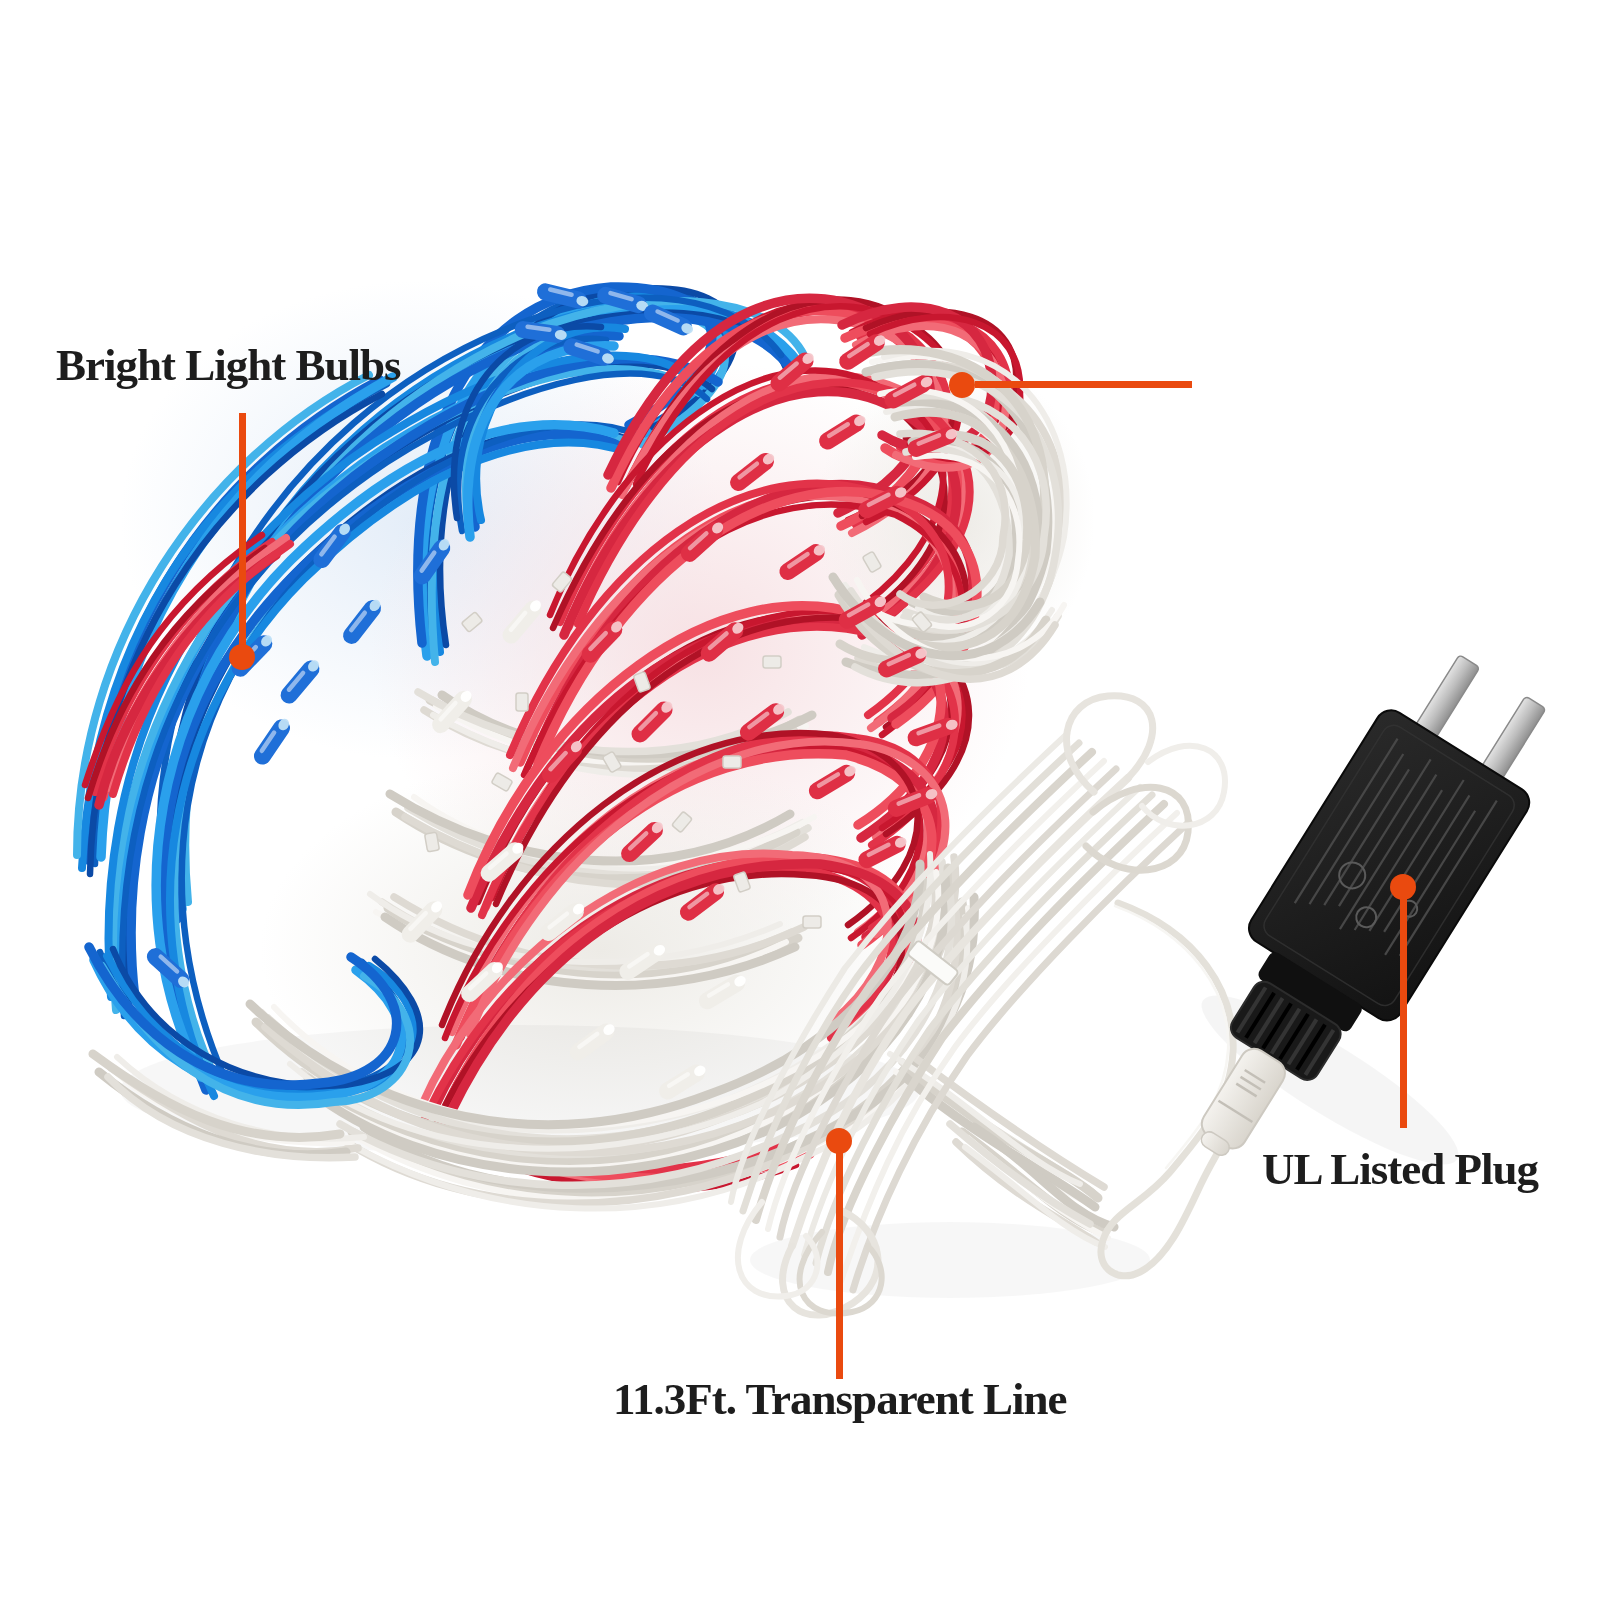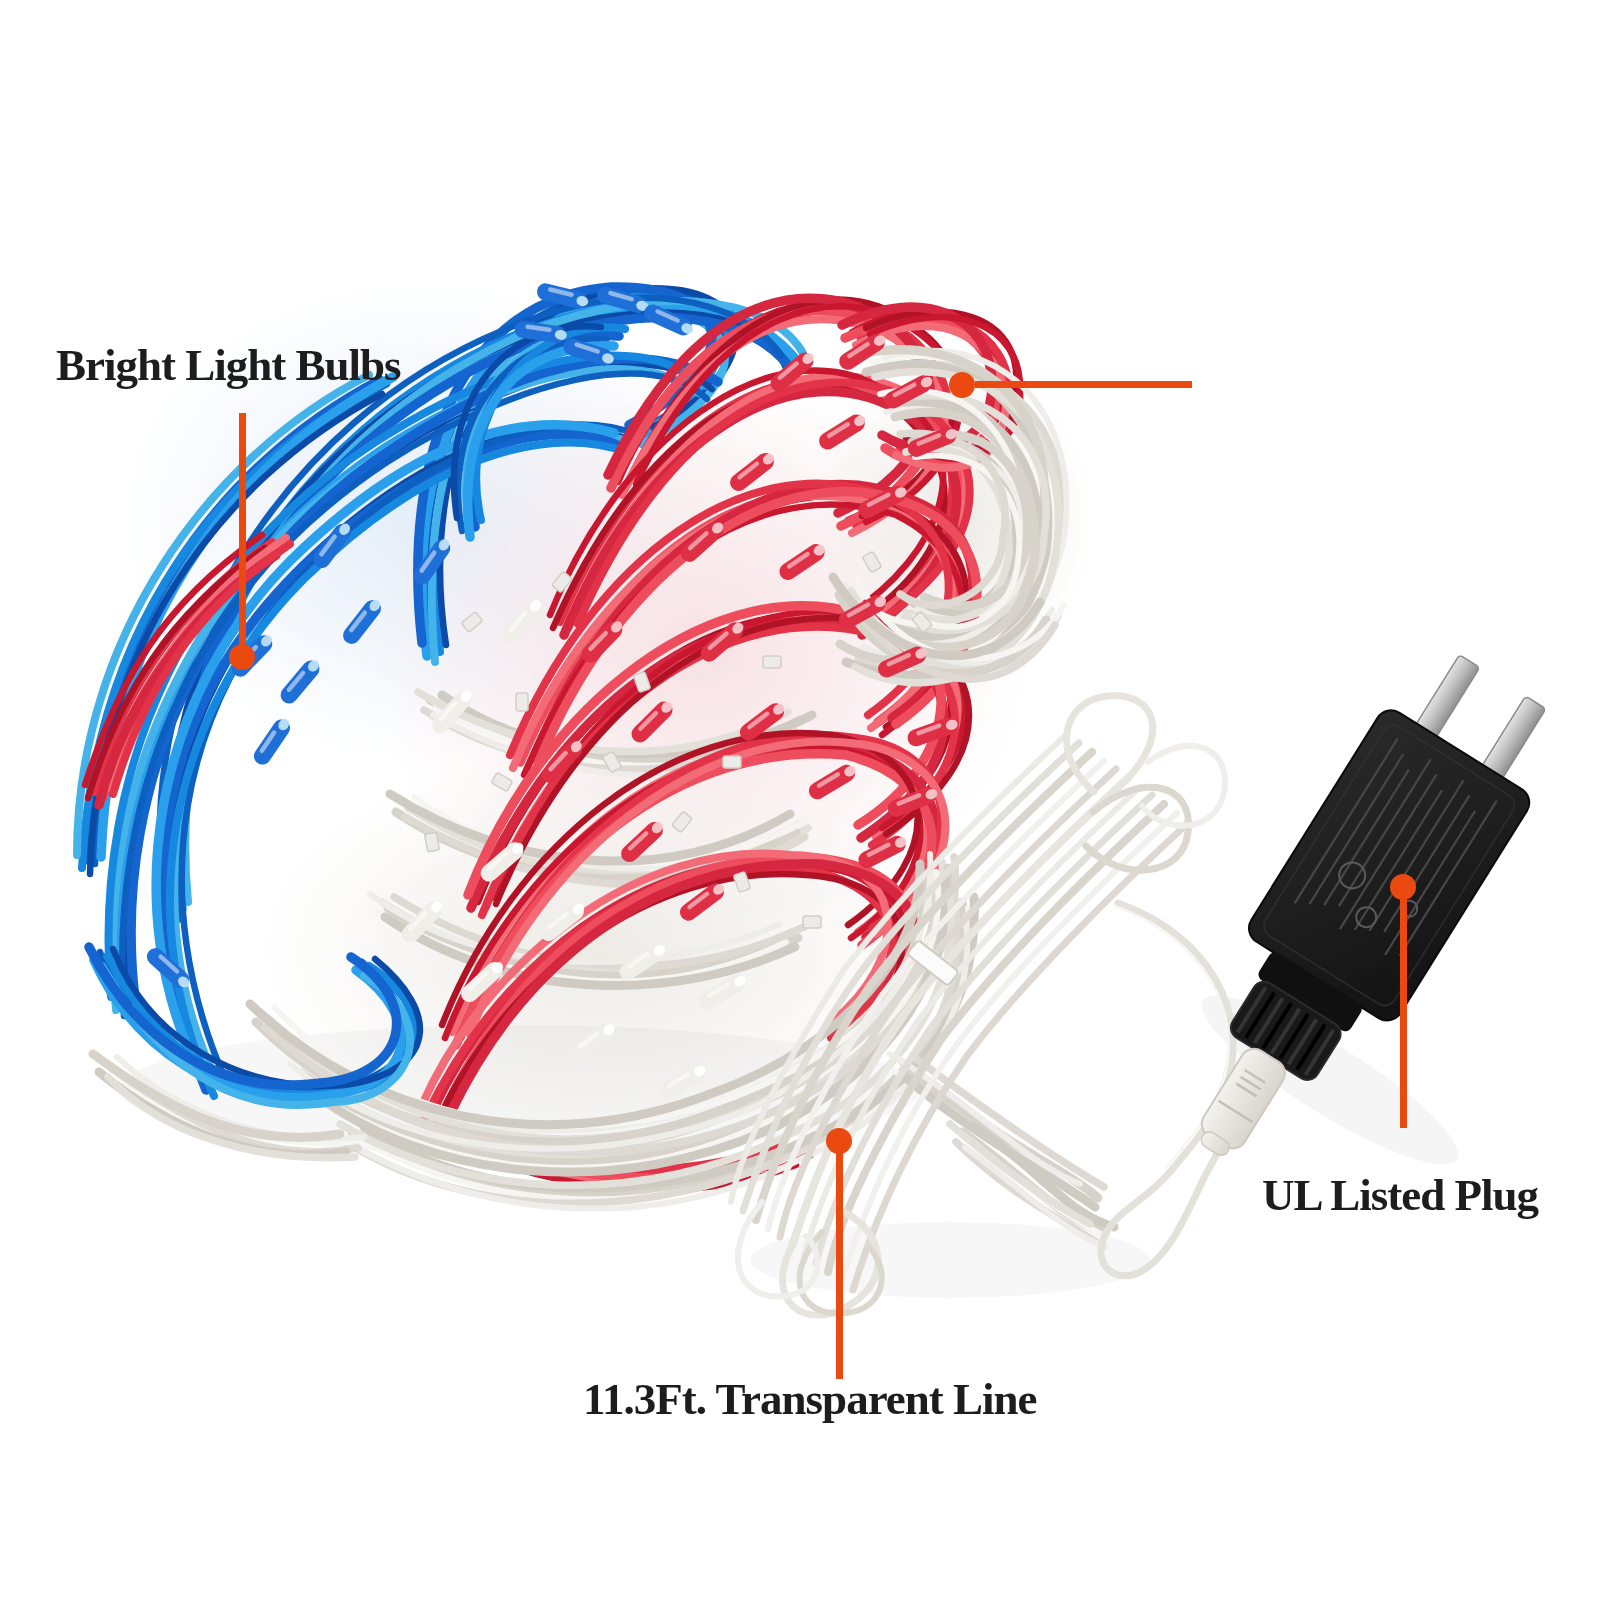--- a/index.html
+++ b/index.html
@@ -571,15 +571,15 @@
   <div class="cline" style="left:975px;top:381px;width:217px;height:7px;"></div>
   <div class="cdot" style="left:949px;top:372px;"></div>
 
   <div class="cline" style="left:1400px;top:898px;width:7px;height:230px;"></div>
   <div class="cdot" style="left:1390px;top:874px;"></div>
 
   <div class="cline" style="left:836px;top:1152px;width:7px;height:227px;"></div>
   <div class="cdot" style="left:826px;top:1128px;"></div>
 
   <div class="label" style="left:56px;top:341px;">Bright Light Bulbs</div>
-  <div class="label" style="left:1262px;top:1171px;">UL Listed Plug</div>
-  <div class="label" style="left:583px;top:1375px;text-align:right;">11.3Ft. Transparent Line</div>
+  <div class="label" style="left:1262px;top:1145px;">UL Listed Plug</div>
+  <div class="label" style="left:613px;top:1375px;text-align:right;">11.3Ft. Transparent Line</div>
 </div>
 
 </body></html>

